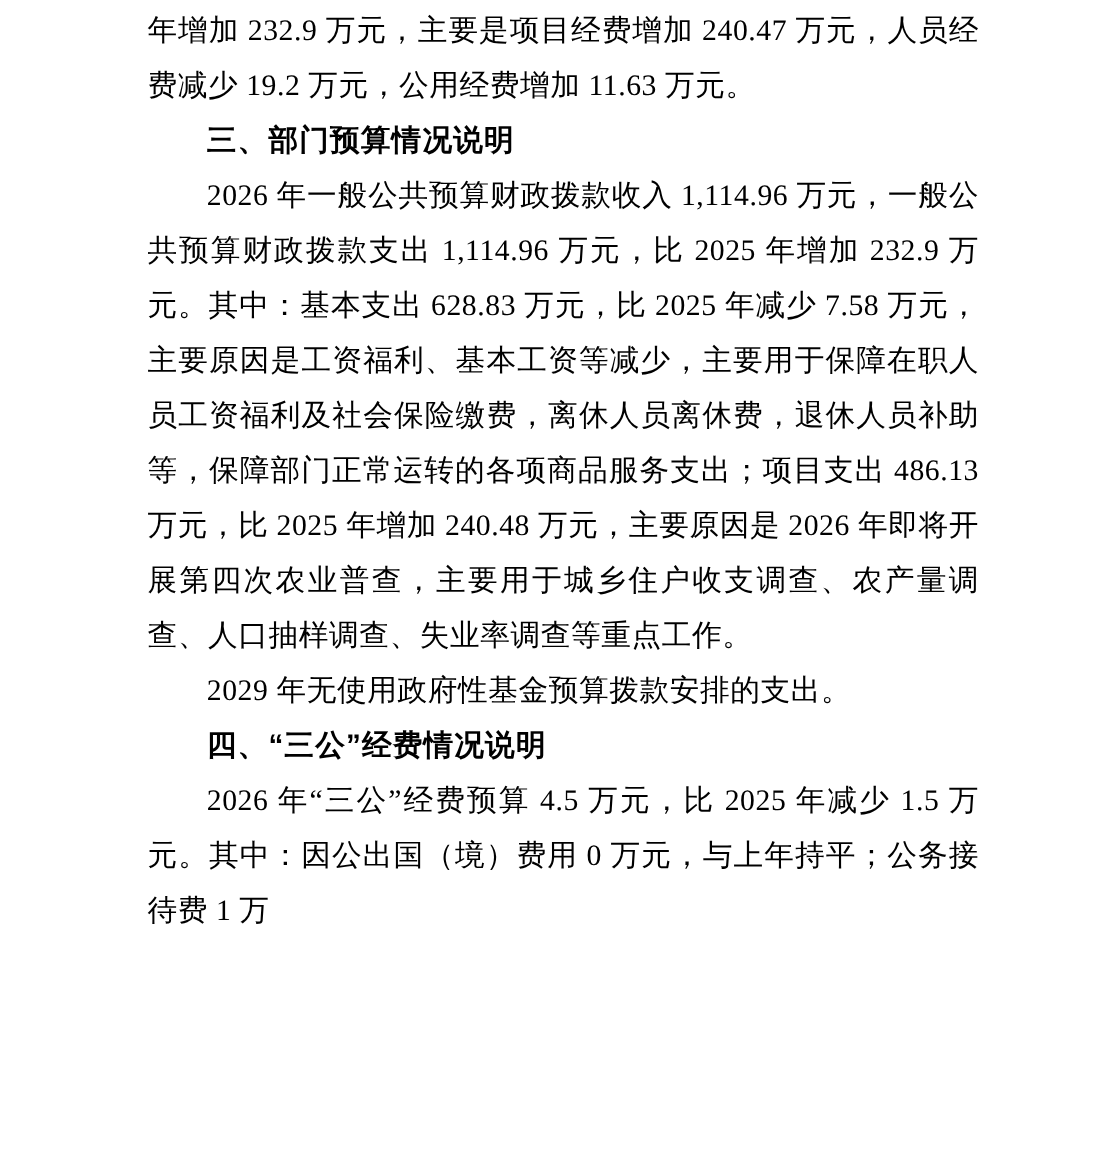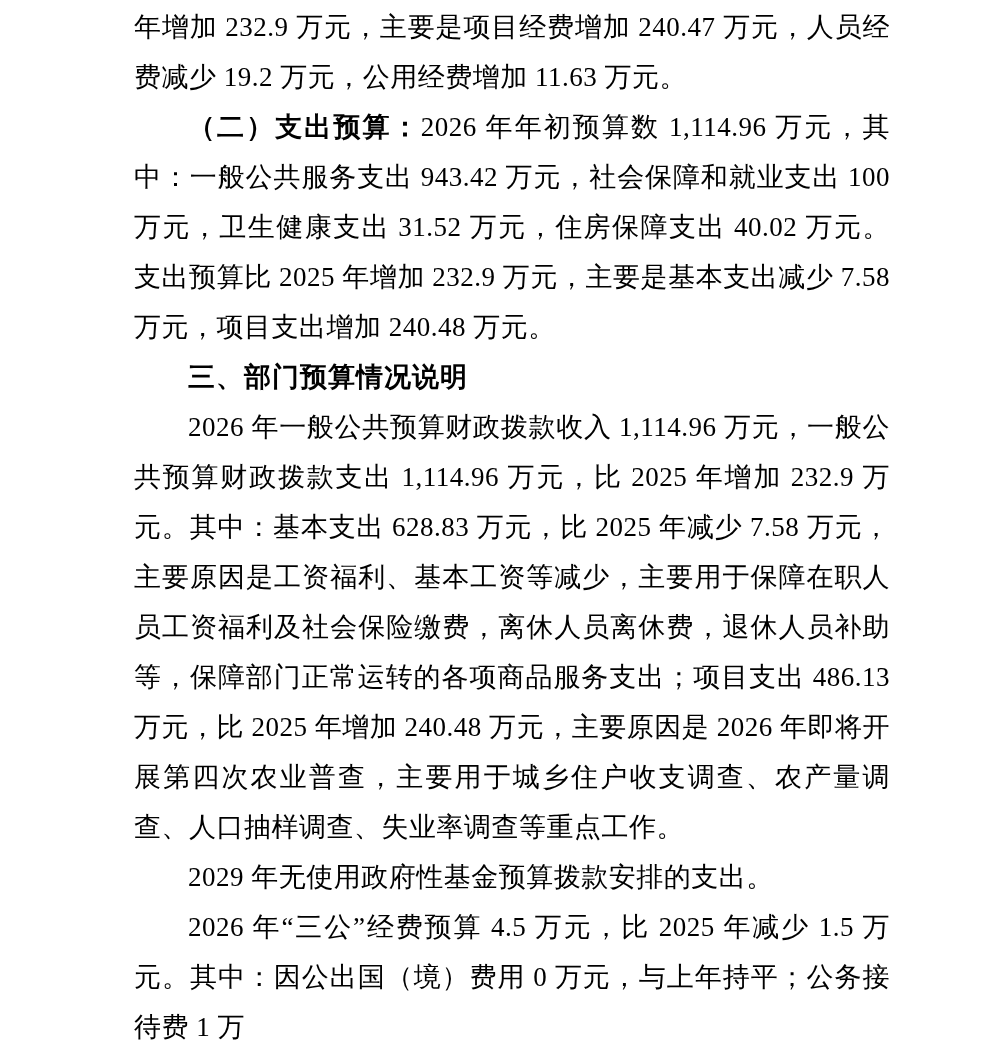--- a/index.html
+++ b/index.html
@@ -43,19 +43,19 @@
   .lead {
     font-weight: bold;
   }
 </style>
 </head>
 <body>
 
 <div class="page">
   <div>
       <p class="paragraph">年增加 232.9 万元，主要是项目经费增加 240.47 万元，人员经费减少 19.2 万元，公用经费增加 11.63 万元。</p>
-      <p class="paragraph indent"><span class="lead">（二）支出预算：</span><span>2026 年年初预算数 1,114.96 万元，其中：一般公共服务支出 943.42 万元，社会保障和就业支出 100 万元，卫生健康支出 31.52 万元，住房保障支出 40.02 万元。支出预算比 2025 年增加 232.9 万元，主要是基本支出减少 7.58 万元，项目支出增加 240.48 万元。</span></p>
       <h2 class="heading">三、部门预算情况说明</h2>
       <p class="paragraph indent">2026 年一般公共预算财政拨款收入 1,114.96 万元，一般公共预算财政拨款支出 1,114.96 万元，比 2025 年增加 232.9 万元。其中：基本支出 628.83 万元，比 2025 年减少 7.58 万元，主要原因是工资福利、基本工资等减少，主要用于保障在职人员工资福利及社会保险缴费，离休人员离休费，退休人员补助等，保障部门正常运转的各项商品服务支出；项目支出 486.13 万元，比 2025 年增加 240.48 万元，主要原因是 2026 年即将开展第四次农业普查，主要用于城乡住户收支调查、农产量调查、人口抽样调查、失业率调查等重点工作。</p>
       <p class="paragraph indent">2029 年无使用政府性基金预算拨款安排的支出。</p>
+      <h2 class="heading">四、“三公”经费情况说明</h2>
       <p class="paragraph indent">2026 年“三公”经费预算 4.5 万元，比 2025 年减少 1.5 万元。其中：因公出国（境）费用 0 万元，与上年持平；公务接待费 1 万</p>
     </div>
 </div>
 
 </body></html>

